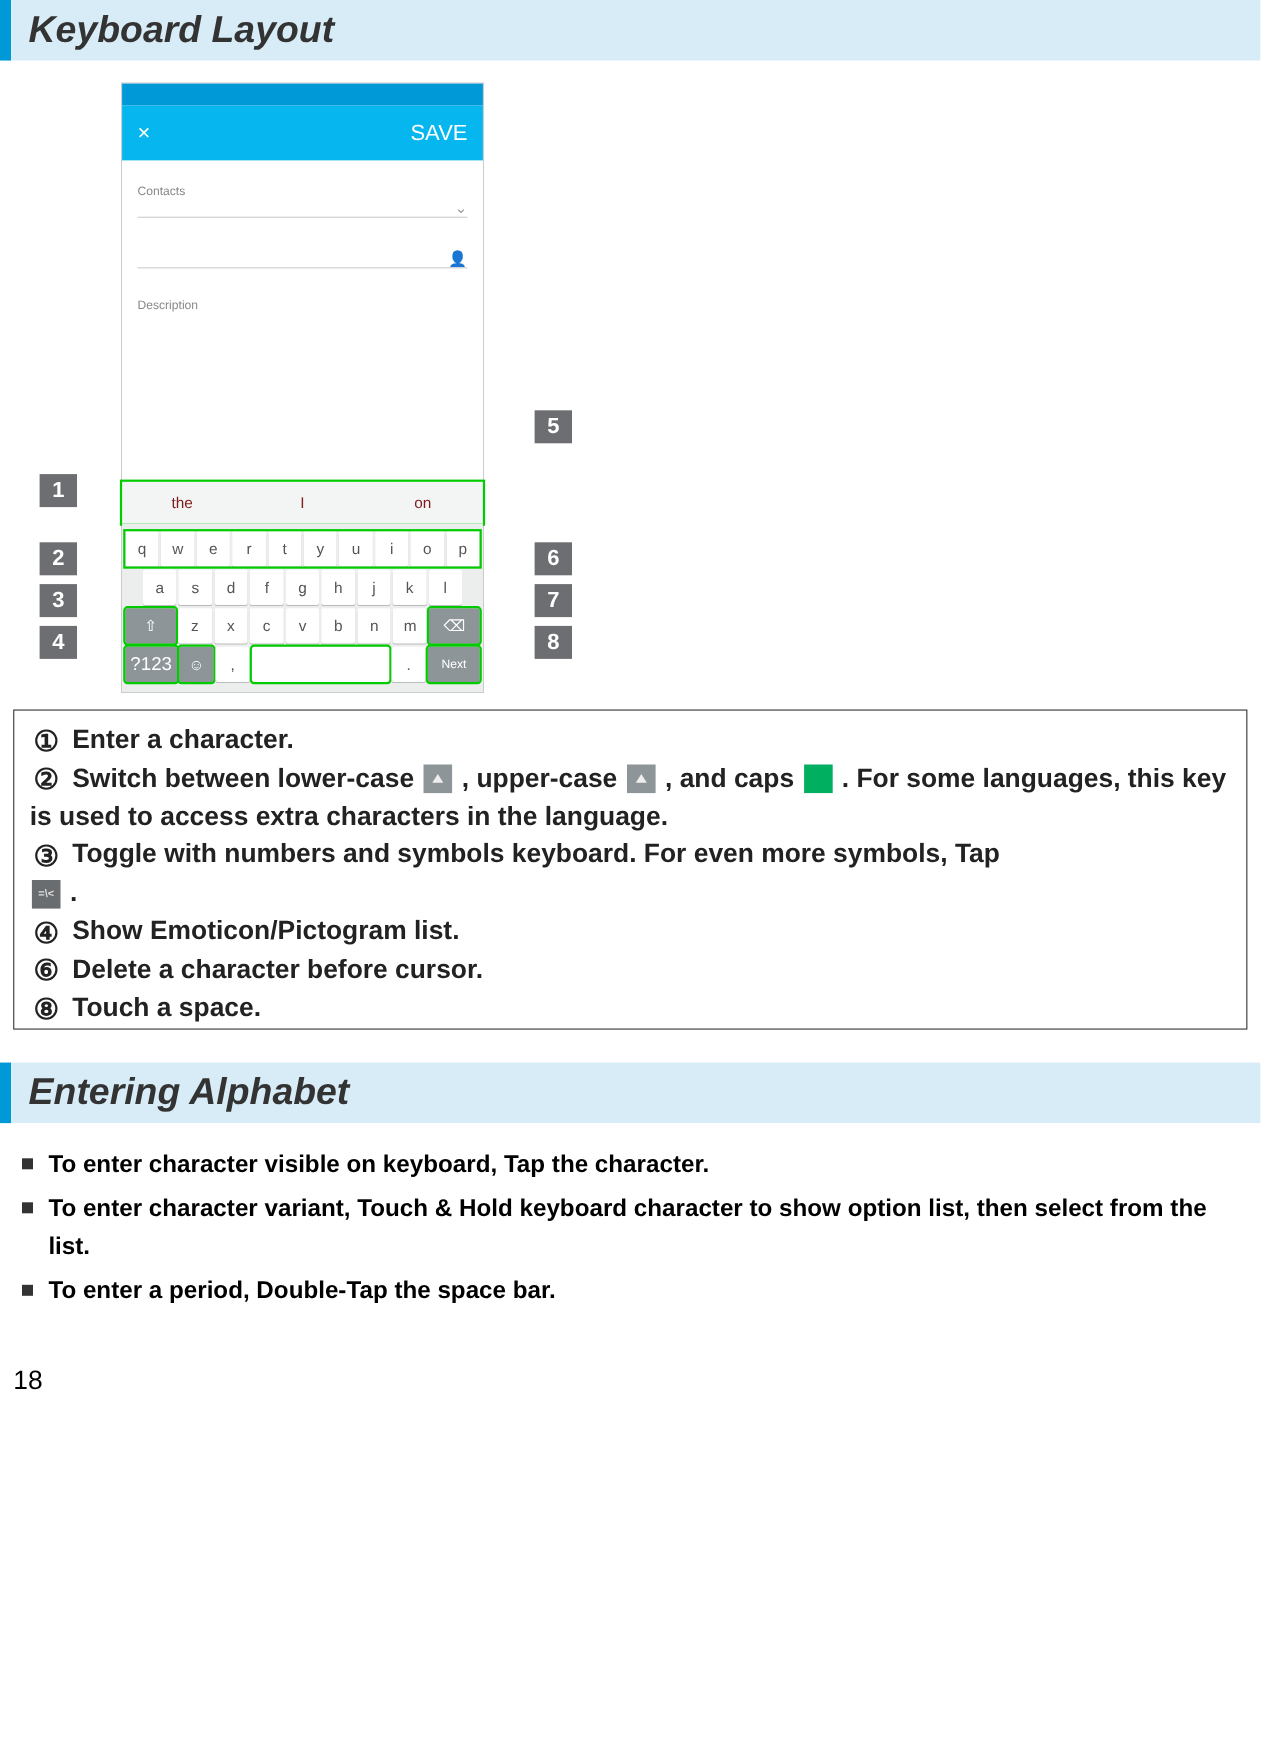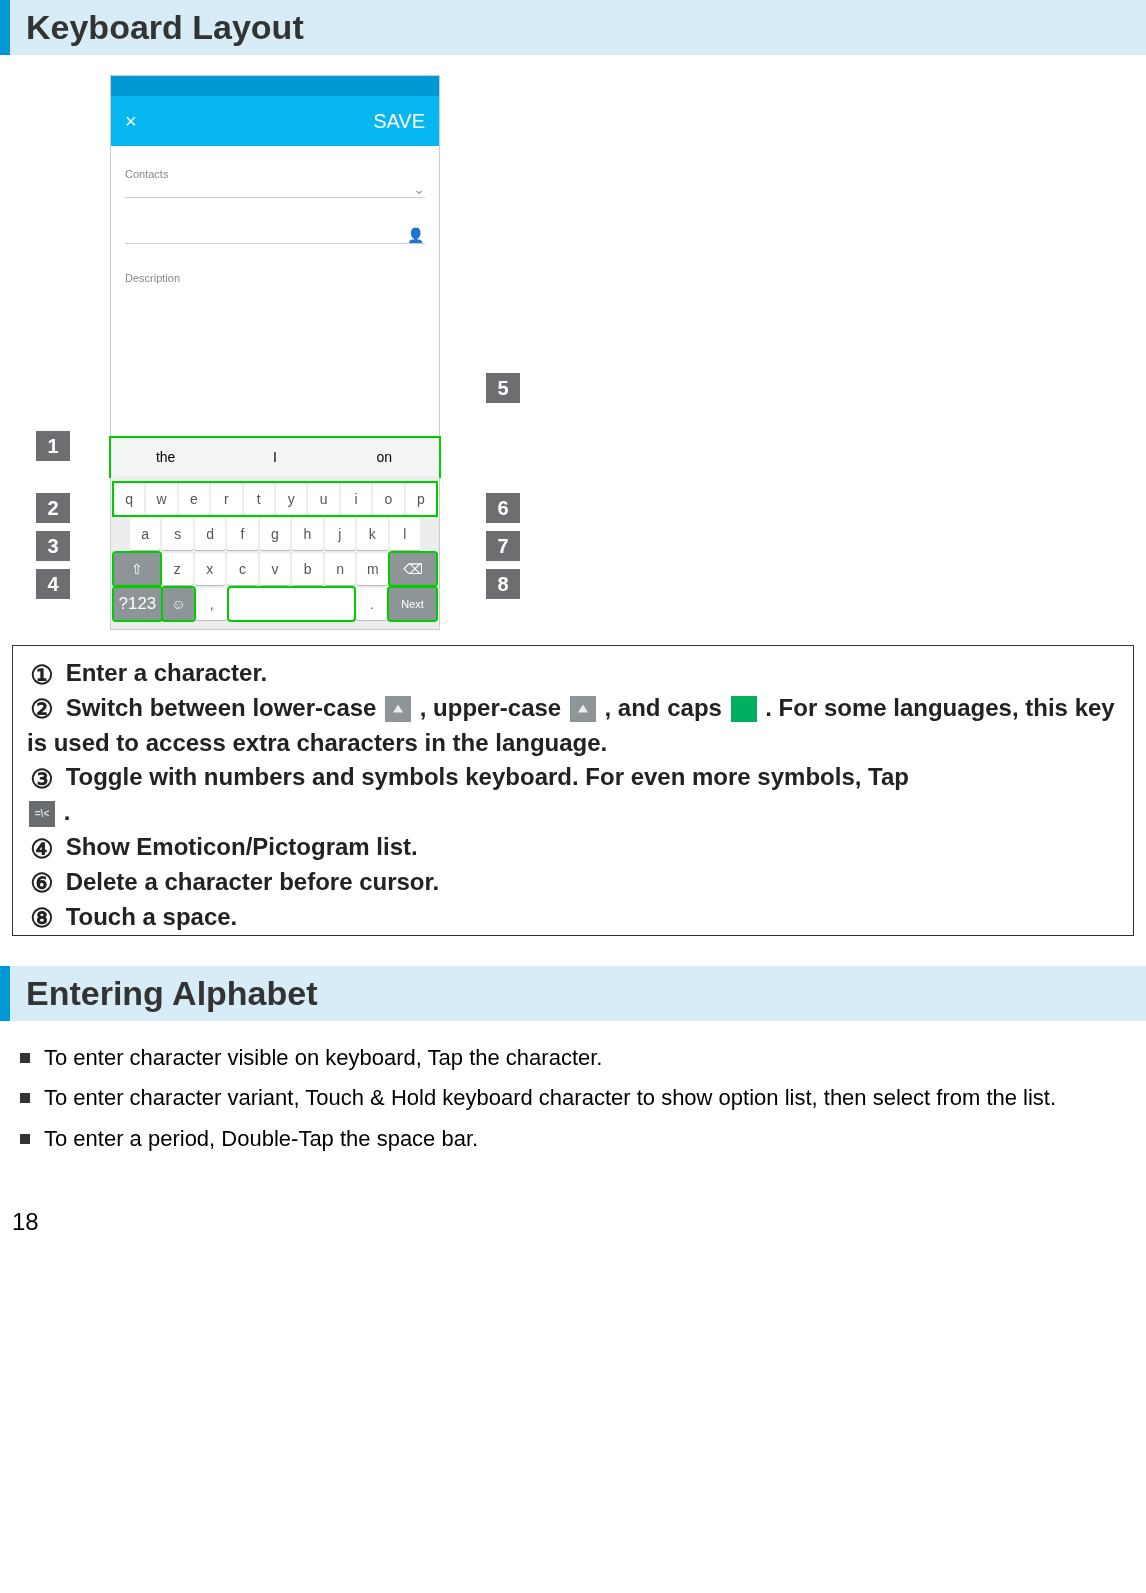--- a/index.html
+++ b/index.html
@@ -10,20 +10,21 @@
       padding: 0;
     }
     .section-header {
       background: #d7ecf7;
       border-left: 10px solid #0099d8;
       padding: 8px 16px;
       margin-bottom: 20px;
     }
     .section-header h2 {
       font-size: 34px;
+      font-style: italic;
       font-weight: bold;
       color: #333;
     }
     .image-area {
       margin: 20px 0 10px 20px;
       width: 510px;
       height: 560px;
       position: relative;
     }
     
@@ -58,21 +59,21 @@
       background: #fff;
     }
     .field-label { color:#888; font-size: 11px; margin-top:10px;}
     .field-line { border-bottom:1px solid #ccc; height:18px; display:flex; justify-content:space-between; align-items:center;}
     .field-line .ic { color:#999; font-size:14px;}
     .sug-row {
       height: 38px;
       display: flex;
       background:#f3f4f4;
     }
-    .sug-row span { flex:1; text-align:center; line-height:38px; color:#000000; font-size:14px;}
+    .sug-row span { flex:1; text-align:center; line-height:38px; color:#7f1d1d; font-size:14px;}
     .kbd {
       background:#eceeee;
       padding: 4px 3px 6px;
     }
     .krow { display:flex; gap:2px; margin:3px 0; justify-content:center;}
     .key {
       flex:1;
       background:#fff;
       border-radius:2px;
       text-align:center;
@@ -147,20 +148,21 @@
     .bullets {
       font-size: 22px;
       margin: 18px 12px 40px 12px;
       line-height: 1.55;
     }
     .bullets li{
       list-style: none;
       position: relative;
       padding-left: 32px;
       margin-bottom: 6px;
+      font-weight: bold;
     }
     .bullets li::before{
       content:"";
       position:absolute;
       left:8px; top:12px;
       width:10px; height:10px;
       background:#333;
     }
     .page-num{
       font-size: 24px;

